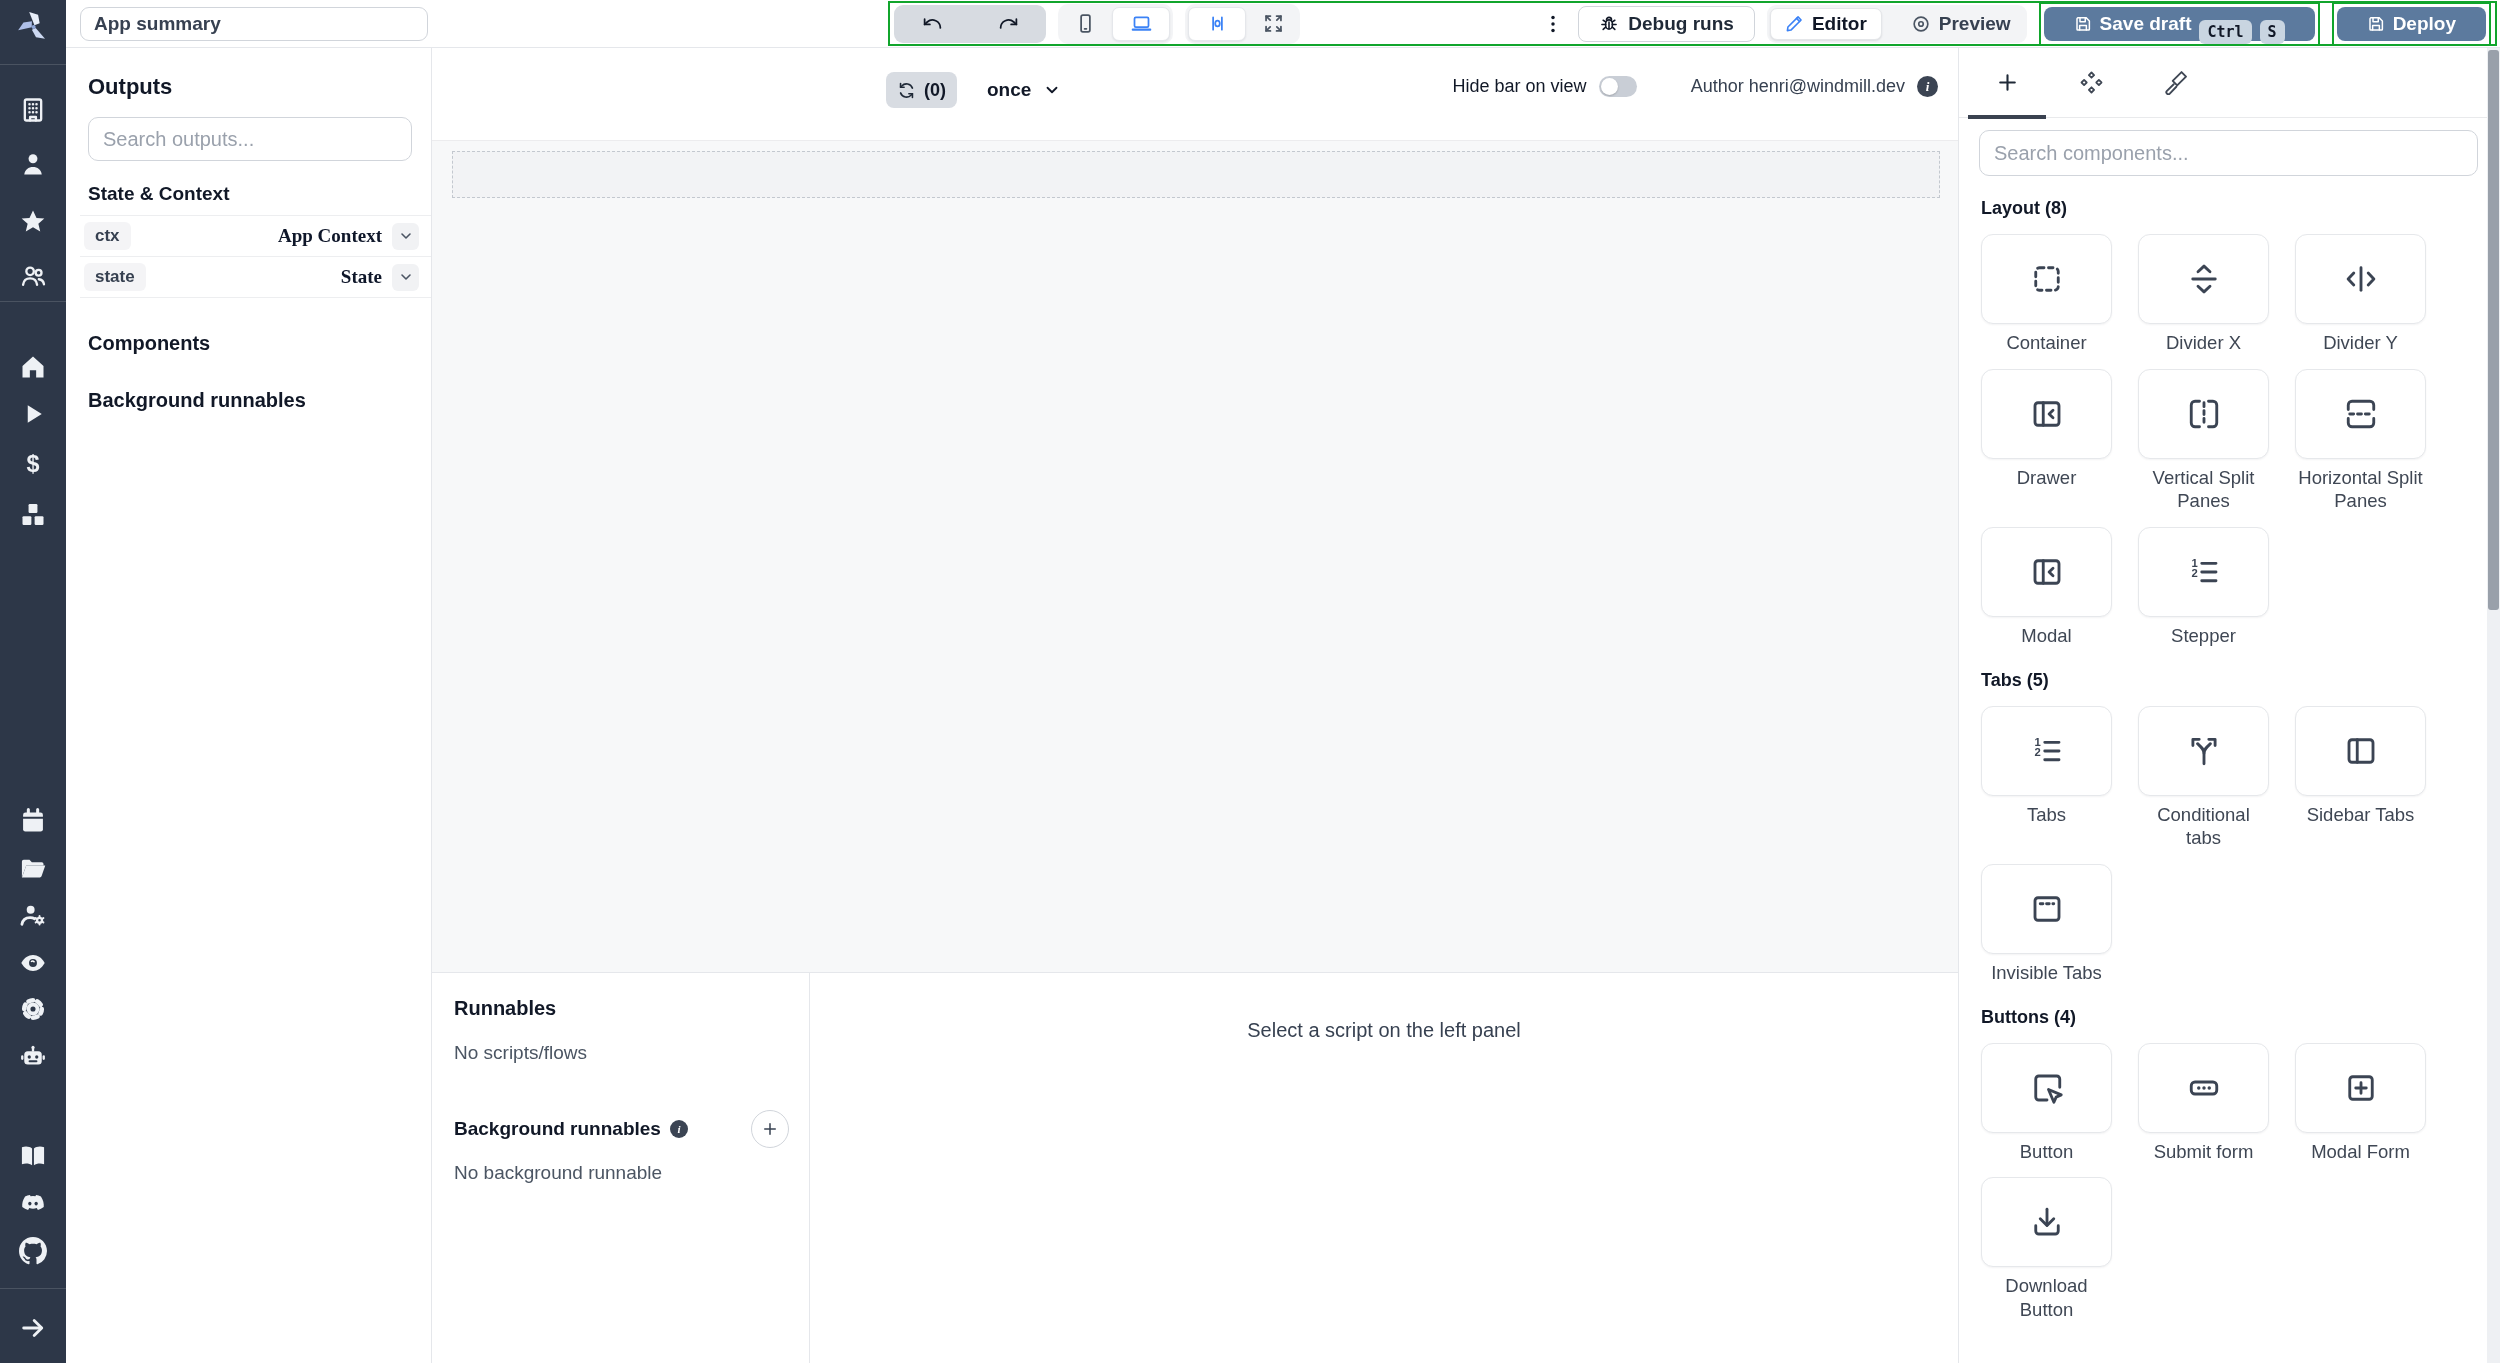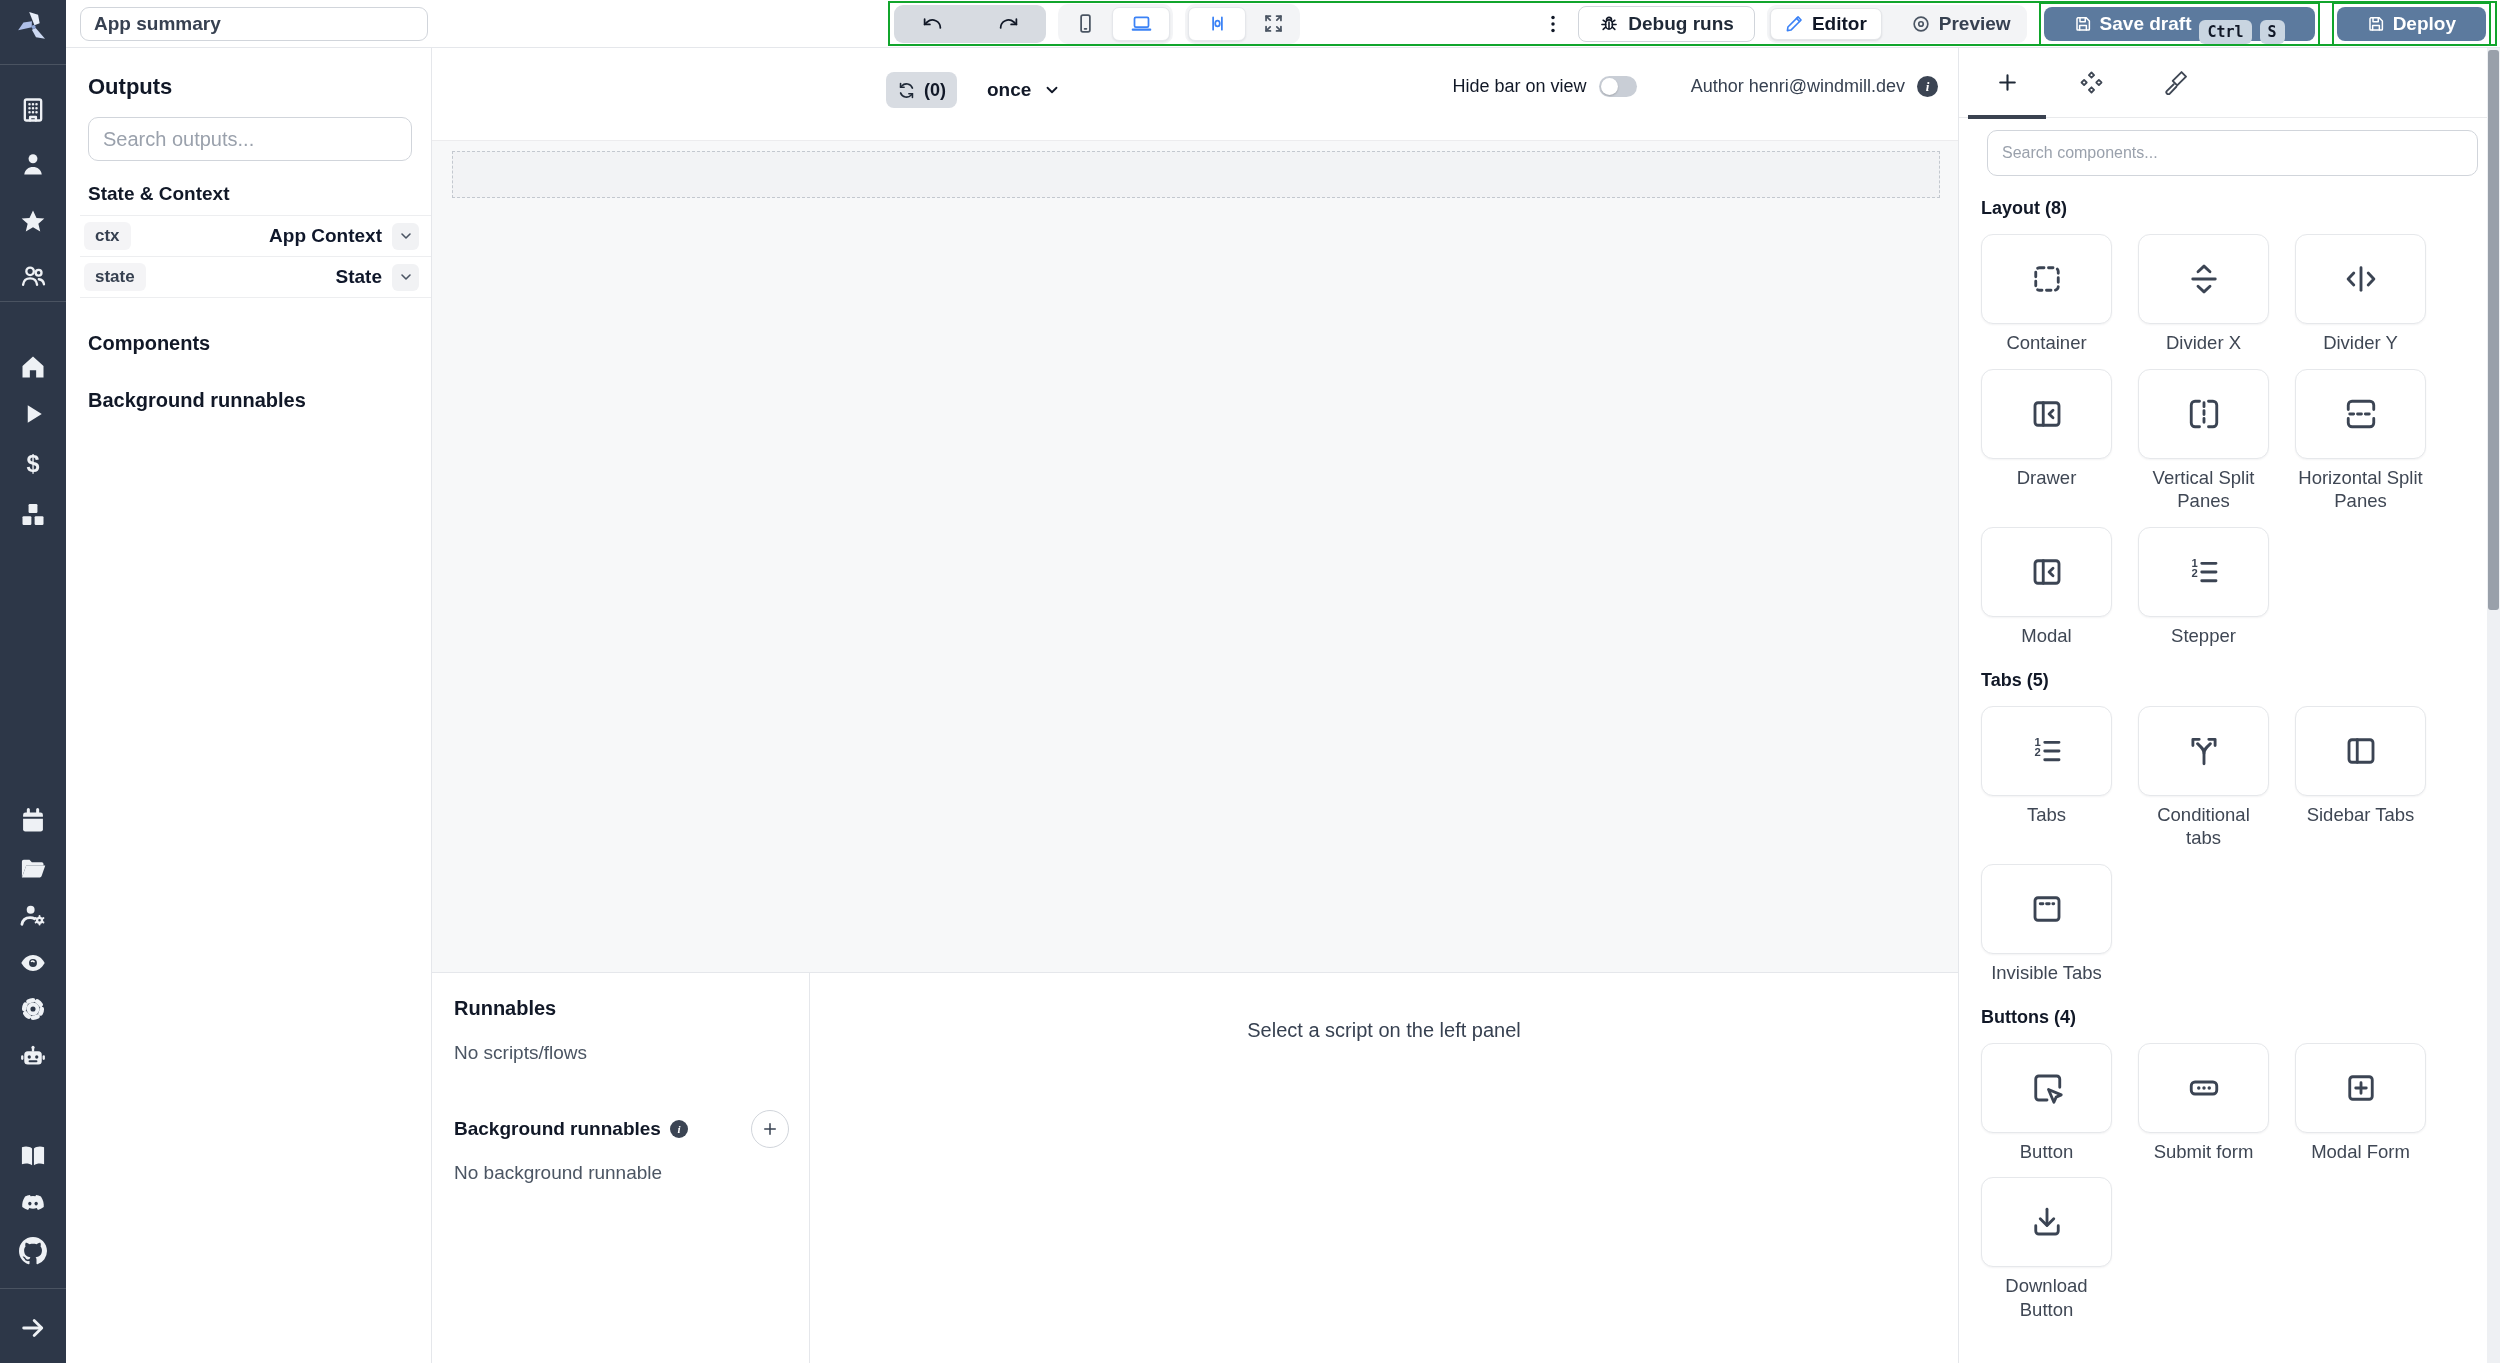--- a/index.html
+++ b/index.html
@@ -47,21 +47,21 @@
   
   #outputs-panel { position: absolute; left: 66px; top: 48px; width: 366px; bottom: 0; background: #fff; border-right: 1px solid #e5e7eb; z-index: 10; }
   .op-title { margin: 26px 0 0 22px; font-size: 22px; font-weight: 700; color: #111827; }
   .op-search { display: block; margin: 17px 20px 0 22px; width: 324px; height: 44px; border: 1px solid #d1d5db; border-radius: 10px; padding: 0 14px; font-size: 20px; font-family: "Liberation Sans", sans-serif; outline: none; color: #374151; }
   .op-search::placeholder, #cp-search::placeholder { color: #9aa1ac; }
   .op-subtitle { margin: 22px 0 10px 22px; font-size: 19px; font-weight: 700; color: #111827; }
   .op-rows { border-top: 1px solid #edeef0; margin-left: 14px; }
   .op-row { height: 41px; display: flex; align-items: center; justify-content: space-between; border-bottom: 1px solid #edeef0; padding-left: 4px; cursor: pointer; }
   .op-key { background: #f4f4f6; border-radius: 6px; padding: 4px 11px; font-size: 17px; font-weight: 700; color: #374151; }
   .op-right { display: flex; align-items: center; gap: 10px; margin-right: 12px; }
-  .op-type { font-size: 19px; font-weight: 700; color: #0f172a; }
+  .op-type { font-size: 19px; font-weight: 700; color: #0f172a; font-family: Liberation Serif, serif; }
   .chev { width: 27px; height: 27px; background: #f1f2f4; border-radius: 6px; display: flex; align-items: center; justify-content: center; color: #4b5563; cursor: pointer; }
   .chev span { width: 16px; height: 16px; display: block; }
   .op-h2 { margin: 34px 0 0 22px; font-size: 20px; font-weight: 700; color: #111827; }
 
   
   #center { position: absolute; left: 432px; right: 542px; top: 48px; bottom: 0; background: #fff; }
   #canvas-header { position: absolute; left: 0; right: 0; top: 0; height: 92px; background: #fff; }
   .refresh-group { position: absolute; left: 454px; top: 24px; display: flex; align-items: center; }
   .chip-gray { background: #d8dce2; border: none; border-radius: 8px; height: 36px; display: flex; align-items: center; gap: 8px; padding: 0 11px; font: 700 18px "Liberation Sans", sans-serif; color: #111827; cursor: pointer; }
   .chip-gray .ic { width: 19px; height: 19px; display: block; color: #1f2937; }
@@ -89,21 +89,21 @@
   .rn-empty2 { margin-top: 14px; font-size: 19px; color: #4b5563; }
   .script-area { flex: 1; display: flex; justify-content: center; align-items: flex-start; padding-top: 46px; font-size: 20px; color: #374151; }
 
   
   #components-panel { position: absolute; right: 0; top: 48px; width: 542px; bottom: 0; background: #fff; border-left: 1px solid #e5e7eb; overflow: hidden; z-index: 10; }
   .cp-tabs { position: absolute; left: 0; right: 0; top: 0; height: 70px; display: flex; align-items: center; padding-left: 6px; border-bottom: 1px solid #e9eaec; }
   .cp-tab { position: relative; width: 84px; height: 70px; background: none; border: none; display: flex; align-items: center; justify-content: center; color: #3f4754; cursor: pointer; }
   .cp-tab span { width: 25px; height: 25px; display: block; }
   .cp-tab.active { color: #1f2937; }
   .cp-tab.active::after { content: ""; position: absolute; left: 3px; right: 3px; bottom: -1px; height: 4px; background: #3a4250; }
-  #cp-search { position: absolute; left: 28px; right: 22px; top: 82px; height: 46px; border: 1px solid #d1d5db; border-radius: 10px; padding: 0 14px; font-size: 16px; font-family: "Liberation Sans", sans-serif; outline: none; color: #374151; background: #fff; }
+  #cp-search { position: absolute; left: 20px; right: 22px; top: 82px; height: 46px; border: 1px solid #d1d5db; border-radius: 10px; padding: 0 14px; font-size: 20px; font-family: "Liberation Sans", sans-serif; outline: none; color: #374151; background: #fff; }
   #component-sections { position: absolute; left: 0; right: 13px; top: 128px; bottom: 0; overflow: hidden; padding: 0 20px 0 22px; }
   .cp-section-title { margin: 22px 0 15px; font-size: 18px; font-weight: 700; color: #111827; }
   .cp-grid { display: grid; grid-template-columns: repeat(3, 131px); column-gap: 26px; row-gap: 14px; }
   .comp-item { display: flex; flex-direction: column; }
   .comp-card { height: 90px; border: 1px solid #e6e8eb; border-radius: 12px; background: #fff; box-shadow: 0 1px 2px rgba(16,24,40,.05); display: flex; align-items: center; justify-content: center; cursor: pointer; }
   .comp-icon { width: 36px; height: 36px; color: #3b4453; }
   .comp-icon svg { width: 100%; height: 100%; }
   .comp-label { margin-top: 7px; text-align: center; font-size: 18.5px; color: #3f4754; line-height: 1.28; }
   .cp-scrollbar { position: absolute; right: 0; top: 0; bottom: 0; width: 13px; background: #eef0f3; }
   .cp-thumb { position: absolute; left: 1px; right: 1px; top: 2px; height: 560px; background: #99a0aa; border-radius: 3px; cursor: pointer; }

